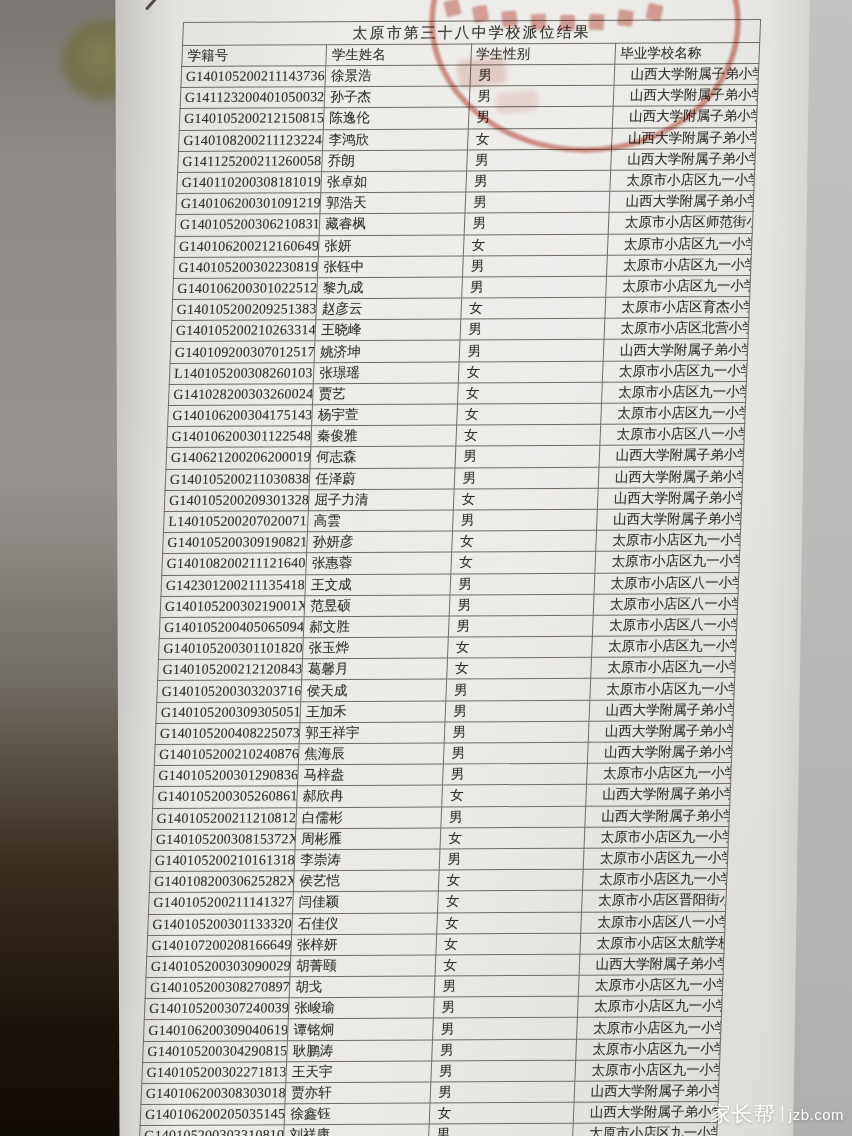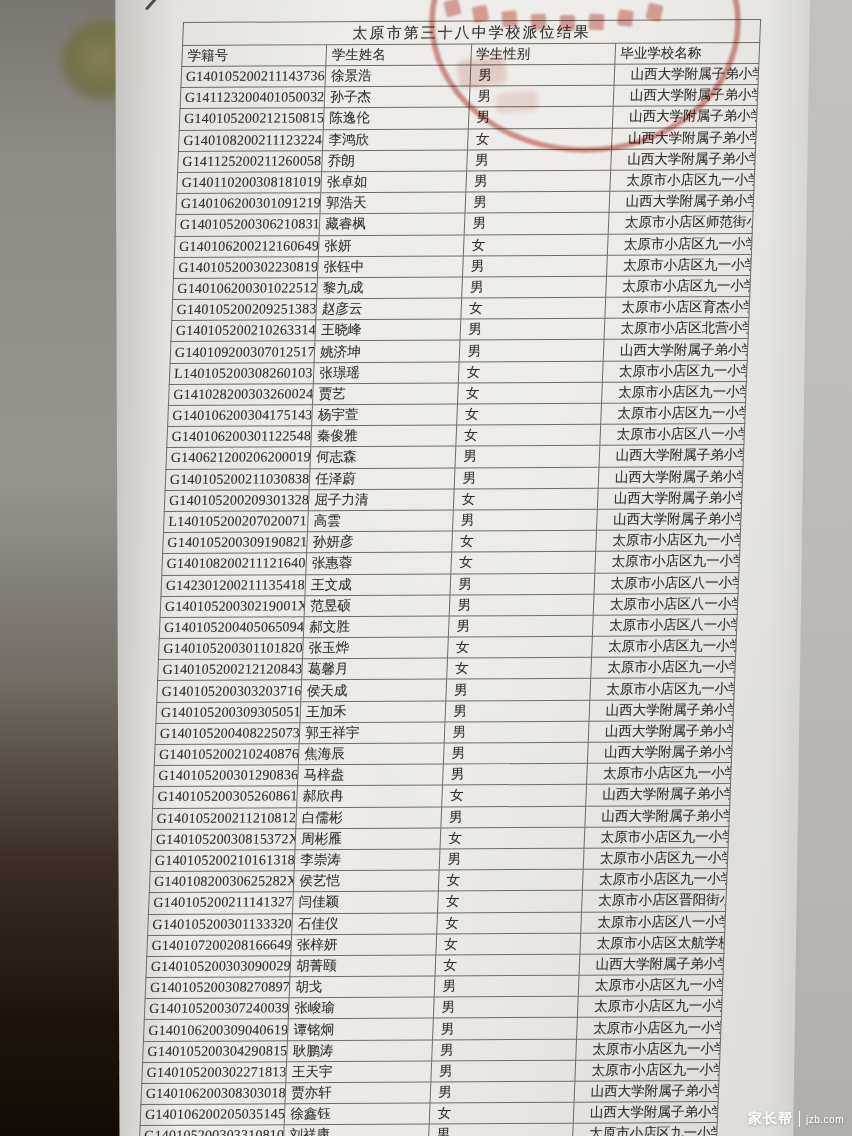--- a/index.html
+++ b/index.html
@@ -36,23 +36,23 @@
   td.c1{width:68px;font-size:13.5px;padding:0 0 0 5px;}
   td.c2{width:80px;font-size:13.5px;padding:0 0 0 8px;}
   td.c3{width:262px;font-size:13.5px;padding:0 0 0 16px;}
   th.h0{width:168px;} th.h1{width:68px;} th.h2{width:80px;} th.h3{width:262px;}
   
   .stamp{position:absolute;left:400px;top:-4px;mix-blend-mode:multiply;opacity:.92;}
   
   .watermark{position:absolute;right:8px;bottom:8px;display:flex;align-items:center;gap:6px;
          color:#ffffff;font-family:"Liberation Sans","DejaVu Sans",sans-serif;
          text-shadow:0 1px 3px rgba(0,0,0,0.25);}
-  .wm-brand{font-size:14px;font-weight:bold;letter-spacing:1px;}
+  .wm-brand{font-size:21px;font-weight:normal;letter-spacing:1px;}
   .wm-divider{width:1px;height:16px;background:rgba(255,255,255,0.85);}
-  .wm-site{font-size:10px;letter-spacing:.5px;}
+  .wm-site{font-size:15px;letter-spacing:.5px;}
 </style>
 </head>
 <body>
 
 <div class="photo">
 
   <div class="backdrop-left"></div>
   <div class="olive-blob"></div>
 
   <div class="paper"></div>

